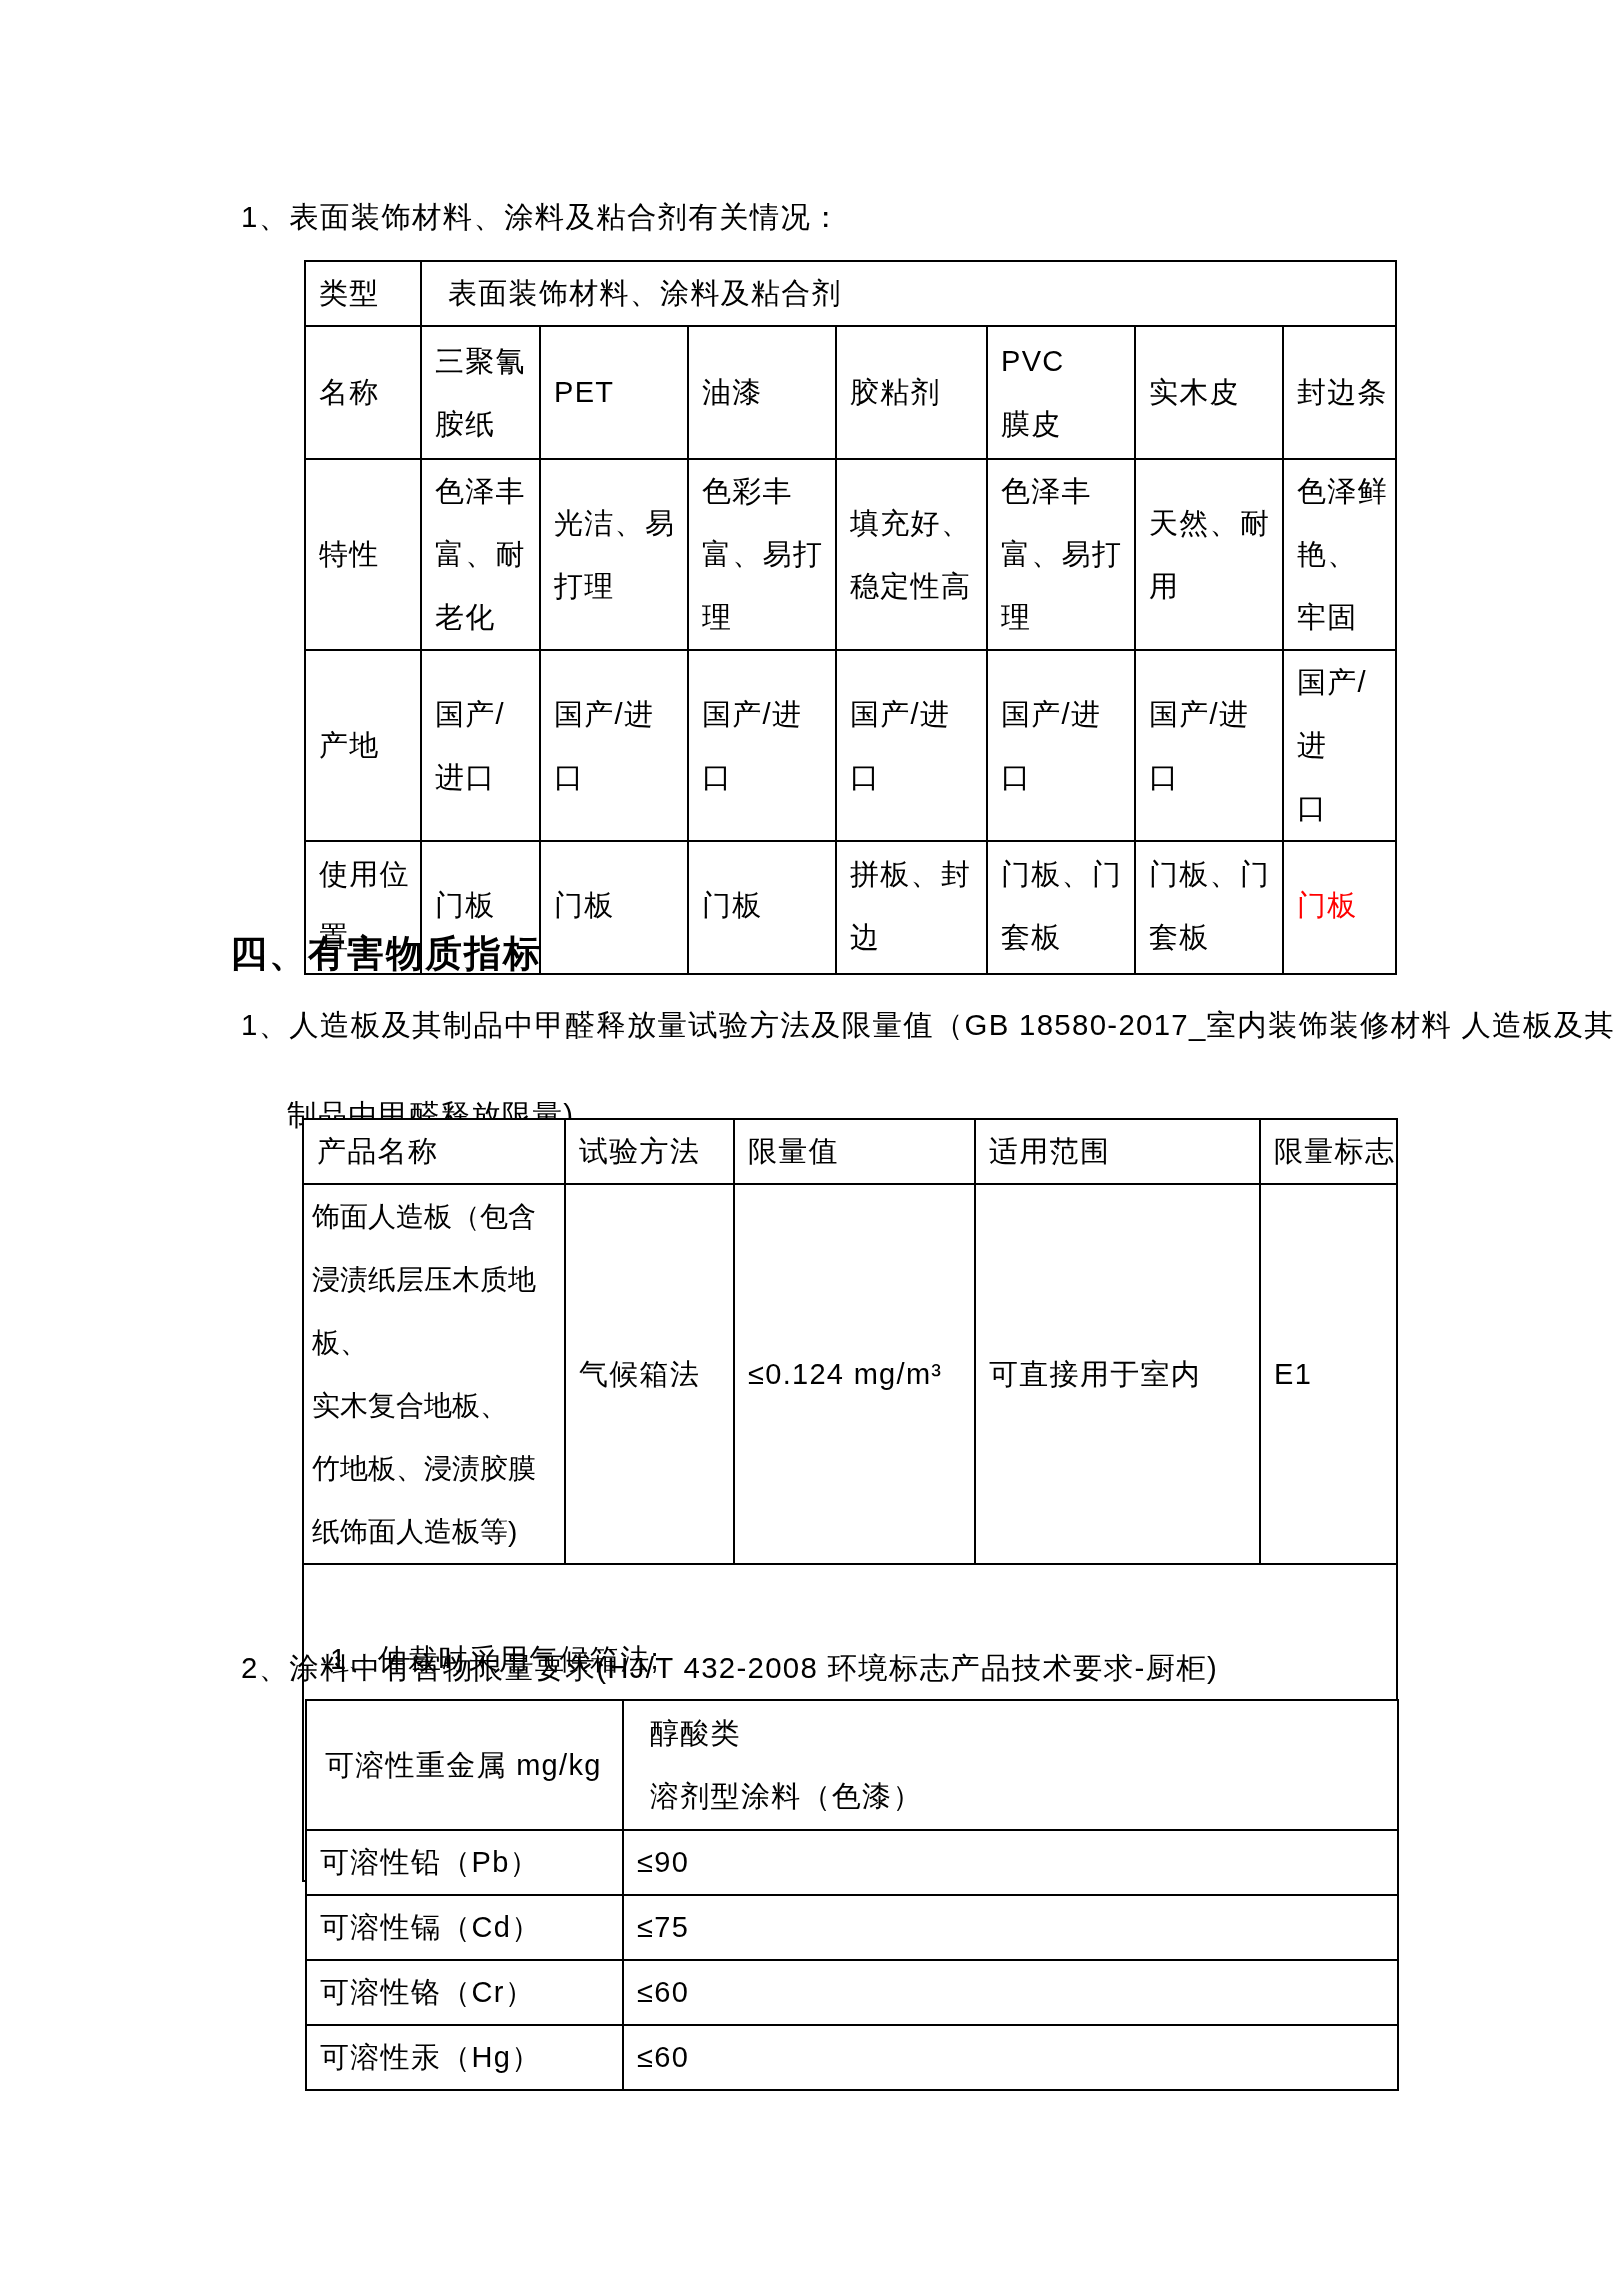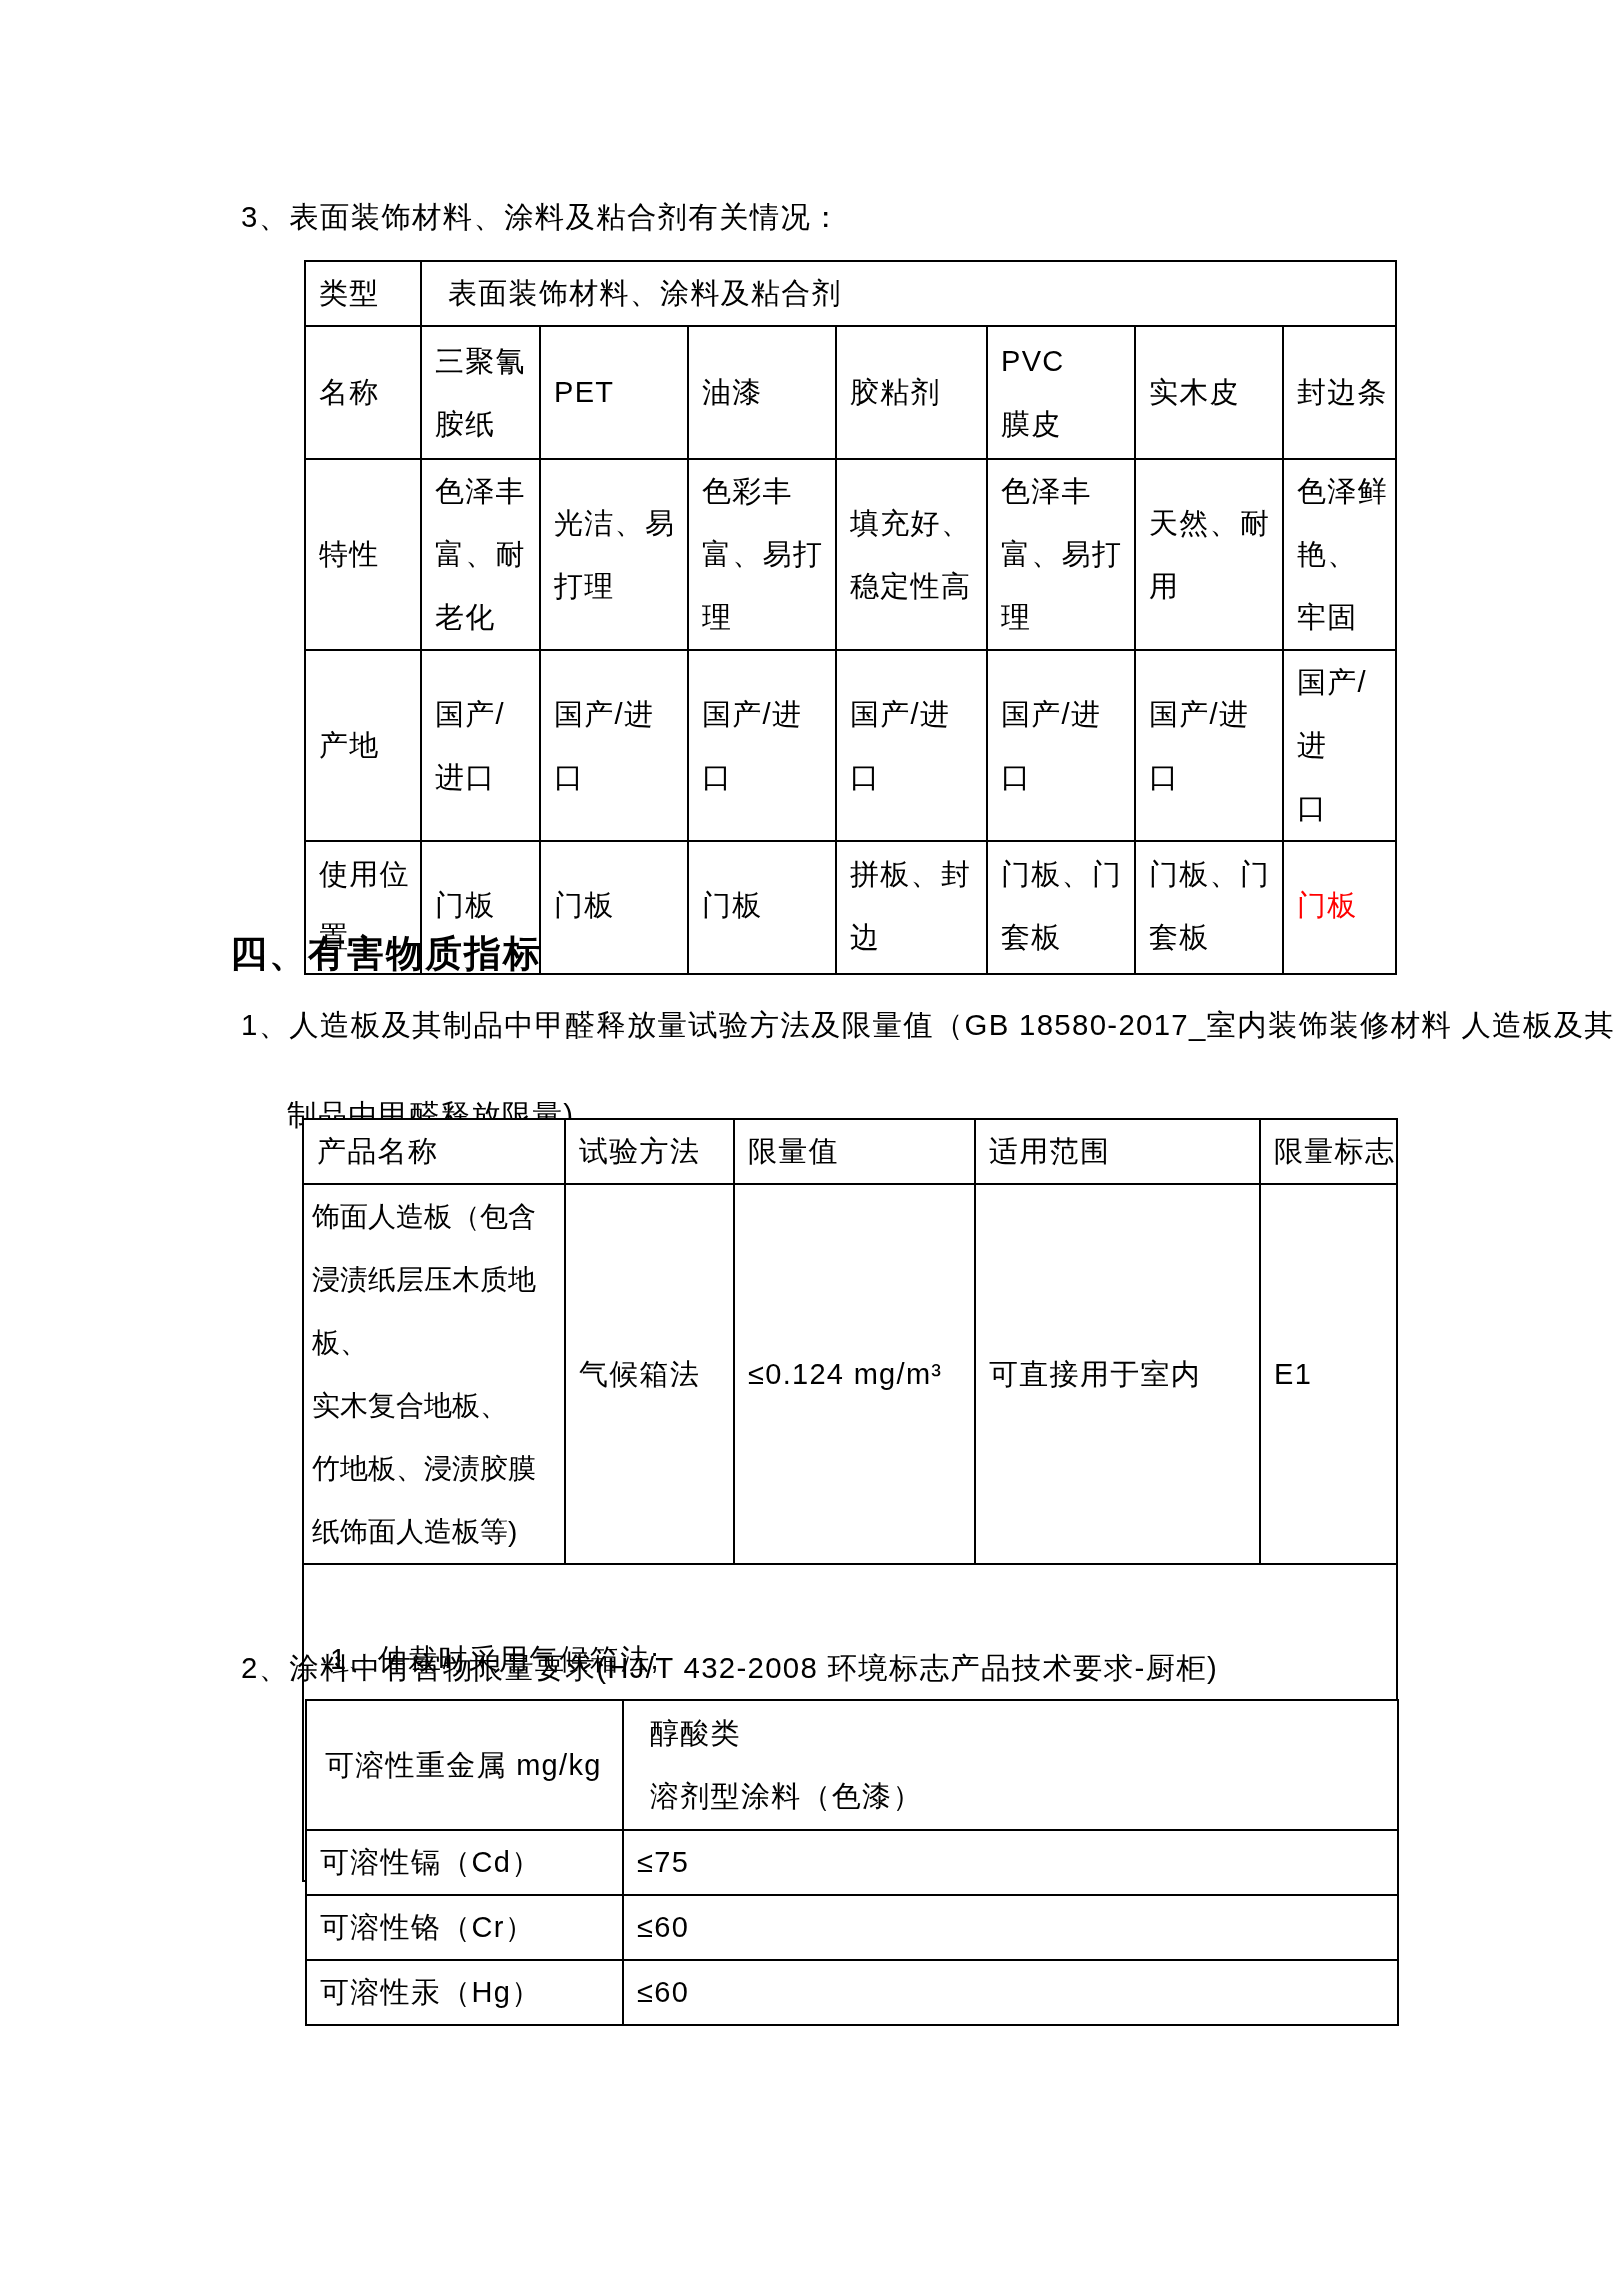--- a/index.html
+++ b/index.html
@@ -27,21 +27,21 @@
   .pad40{padding-left:26px;margin-left:40px;}
   .t2-name{font-size:28px;padding-left:7.9px;letter-spacing:0;}
   .notes-cell div{line-height:63px;}
   .notes-cell{padding-left:26px;}
   .t3-label-head{padding-left:18px;}
   .t3-val-head{padding-left:26px;}
 </style>
 </head>
 <body>
 
-<div class="abs h-num" style="left:241px;top:198px;">3、表面装饰材料、涂料及粘合剂有关情况：</div>
+<div class="abs h-num" style="left:241px;top:198px;">1、表面装饰材料、涂料及粘合剂有关情况：</div>
 
 <table class="abs" style="left:304px;top:260px;width:1091px;">
   <colgroup>
     <col style="width:116px">
       <col style="width:119px">
       <col style="width:148px">
     <col style="width:148px">
       <col style="width:151px">
       <col style="width:148px">
     <col style="width:148px">
@@ -165,20 +165,24 @@
     <col style="width:317px">
       <col style="width:775px">
   </colgroup>
   <tbody>
       <tr style="height:130px;">
     <td class="t3-label-head">可溶性重金属 mg/kg</td>
     <td class="t3-val-head">醇酸类
 溶剂型涂料（色漆）</td>
   </tr>
   <tr style="height:65px;">
+    <td>可溶性铅（Pb）</td>
+    <td>≤90</td>
+  </tr>
+  <tr style="height:65px;">
     <td>可溶性镉（Cd）</td>
     <td>≤75</td>
   </tr>
   <tr style="height:65px;">
     <td>可溶性铬（Cr）</td>
     <td>≤60</td>
   </tr>
   <tr style="height:65px;">
     <td>可溶性汞（Hg）</td>
     <td>≤60</td>

